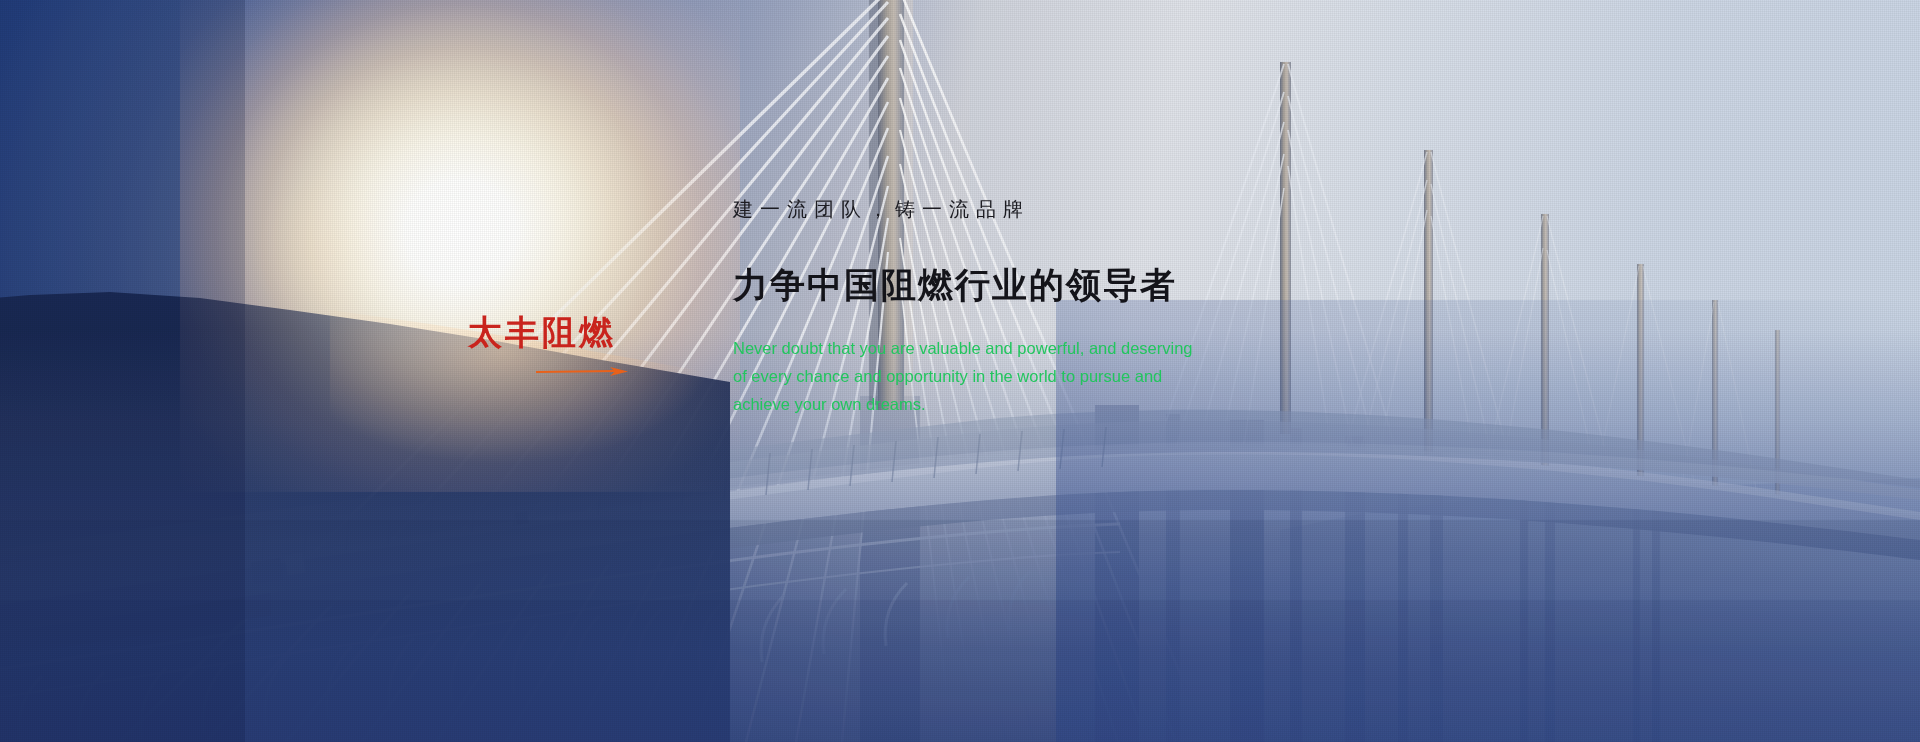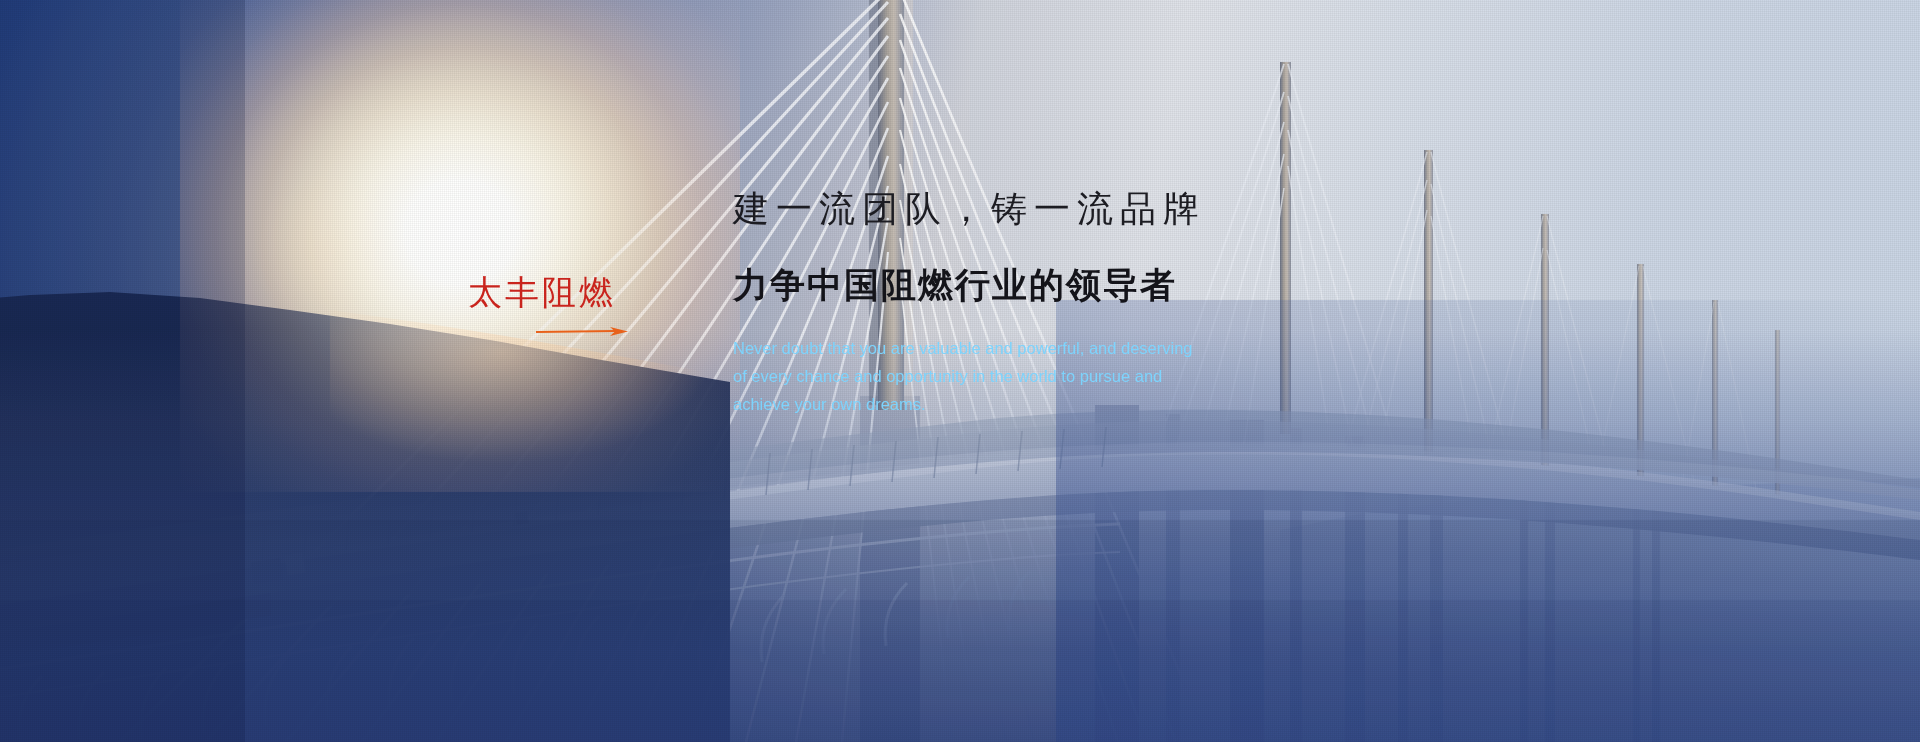--- a/index.html
+++ b/index.html
@@ -147,41 +147,42 @@
   }
 
   
   .content { position:absolute; inset:0; }
 
   .logo-block {
     position:absolute; left:468px; top:272px; width:180px;
   }
   .logo-text {
     font-family:"DejaVu Sans","Liberation Sans",sans-serif;
-    font-weight:normal;
+    font-weight:bold;
     font-size:34px;
     line-height:40px;
     color:#c9241d;
     letter-spacing:3px;
     white-space:nowrap;
+    margin-top:40px;
   }
   .logo-arrow {
     margin-top:14px;
     margin-left:68px;
     width:92px; height:12px;
     position:relative;
   }
   .logo-arrow svg { display:block; }
 
   .headline-block {
     position:absolute; left:733px; top:190px; width:760px;
   }
   .headline-1 {
     font-family:"DejaVu Sans","Liberation Sans",sans-serif;
-    font-size:36px;
+    font-size:20px;
     line-height:38px;
     color:#1c1c22;
     letter-spacing:7px;
     font-weight:400;
     white-space:nowrap;
   }
   .headline-2 {
     margin-top:36px;
     font-family:"DejaVu Sans","Liberation Sans",sans-serif;
     font-size:35px;
@@ -189,21 +190,21 @@
     color:#14141a;
     font-weight:bold;
     letter-spacing:2px;
     white-space:nowrap;
   }
   .subtext {
     margin-top:28px;
     font-family:"Liberation Sans","DejaVu Sans",sans-serif;
     font-size:16.5px;
     line-height:28px;
-    color:#7dd3fc;
+    color:#22c55e;
     font-weight:400;
     width:470px;
     white-space:pre-line;
   }
 </style>
 </head>
 <body>
 
 <div class="banner">
 

